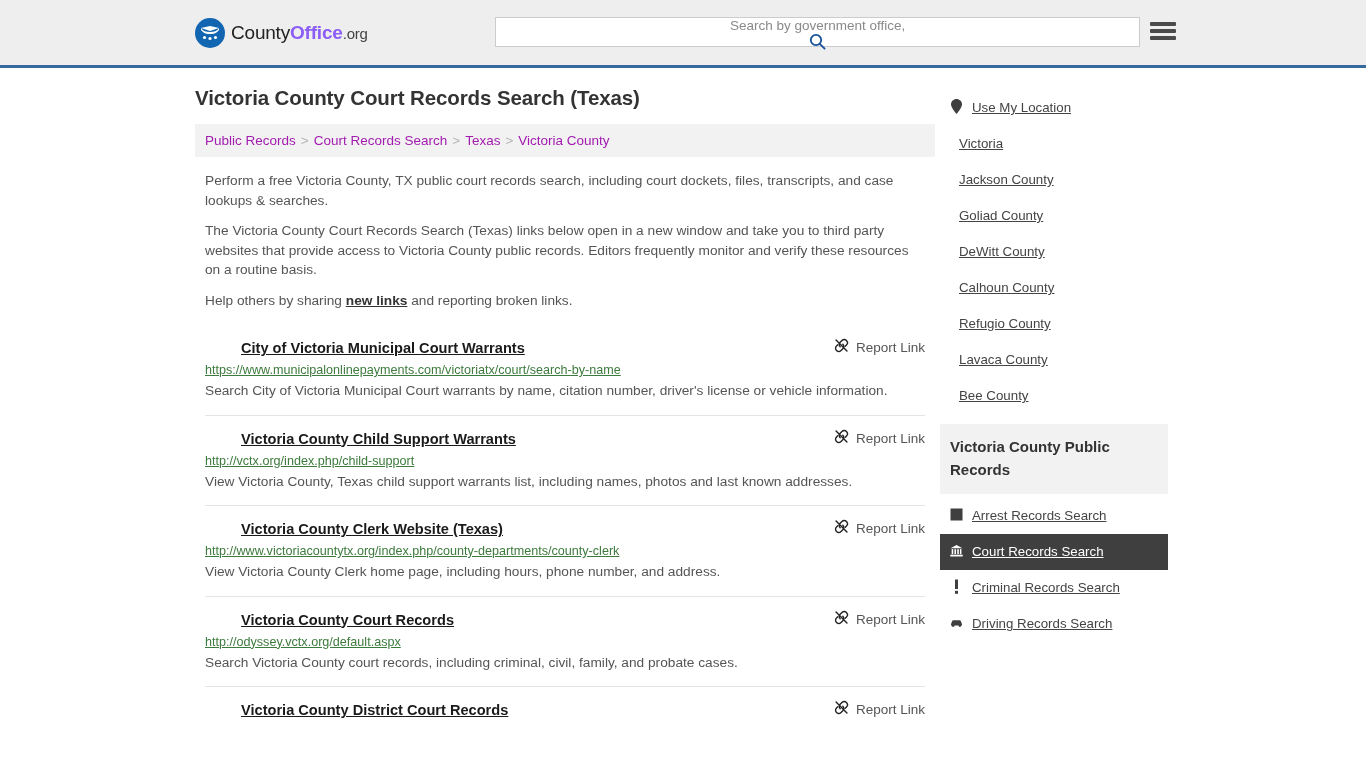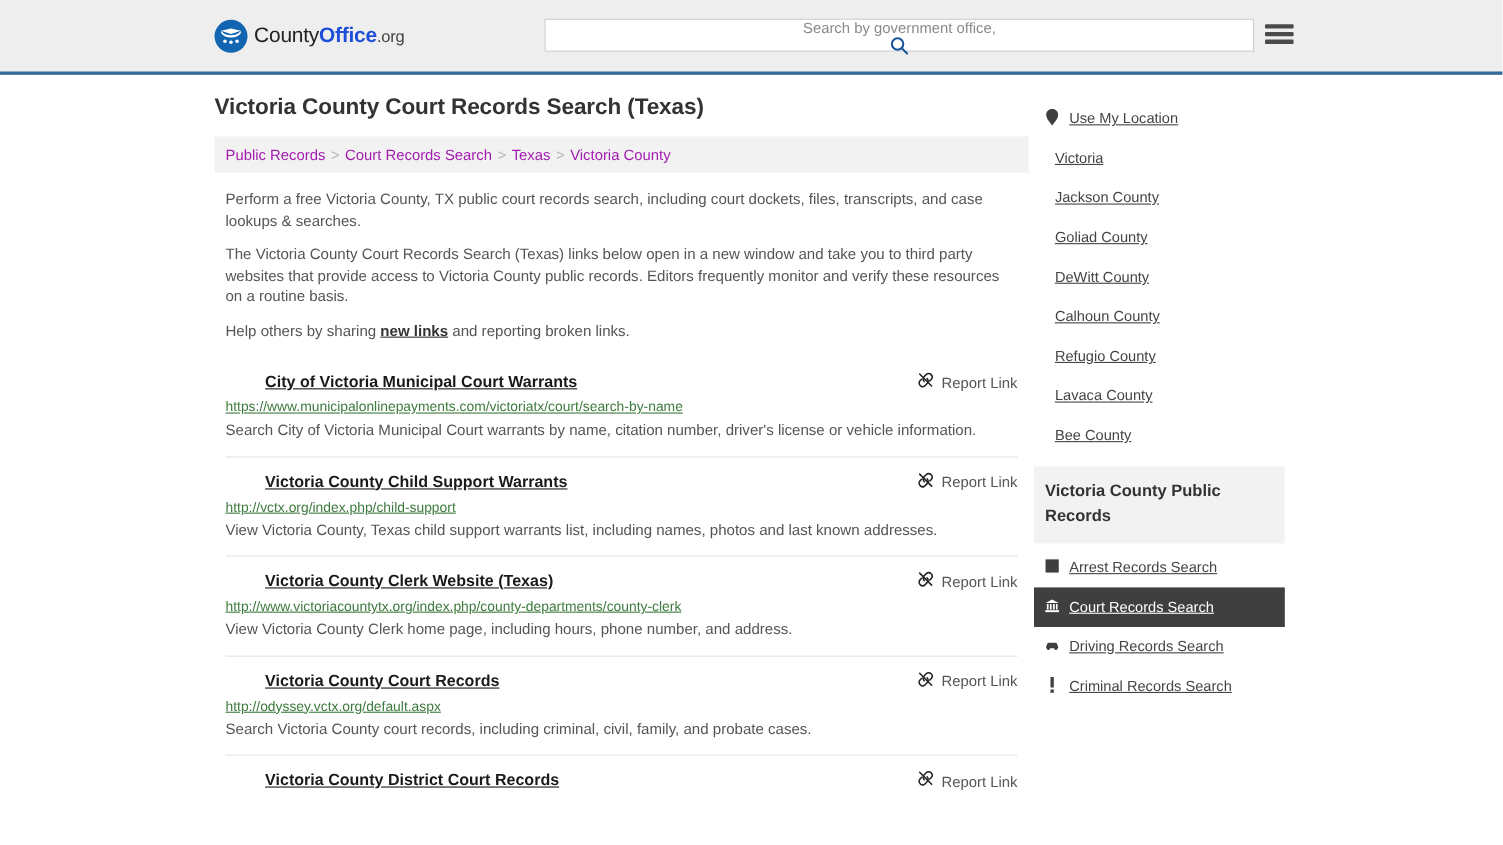--- a/index.html
+++ b/index.html
@@ -33,21 +33,21 @@
     flex: 0 0 auto;
     margin-right: 6px;
   }
   .logo-badge svg { position: absolute; left: 0; top: 0; }
   .logo-text {
     font-size: 19px;
     letter-spacing: -0.2px;
     color: #222222;
     white-space: nowrap;
   }
-  .logo-text .b { color: #1d4ed8; font-weight: bold; }
+  .logo-text .b { color: #8b5cf6; font-weight: bold; }
   .logo-text .sm { font-size: 15px; color: #444; }
 
   .search-wrap {
     position: absolute;
     left: 495px; top: 17px;
     width: 645px; height: 30px;
     background: #ffffff;
     border: 1px solid #cccccc;
     display: flex; align-items: center; flex-direction: column;
   }
@@ -395,33 +395,33 @@
                 <rect x="4.8" y="5" width="1.7" height="5.4" fill="#ffffff"></rect>
                 <rect x="7.8" y="5" width="1.7" height="5.4" fill="#ffffff"></rect>
                 <rect x="10.7" y="5" width="1.6" height="5.4" fill="#ffffff"></rect>
                 <rect x="0.3" y="11" width="13.4" height="1.9" fill="#ffffff"></rect>
               </svg>
             </span>
             <span class="s-label">Court Records Search</span>
           </div>
           <div class="side-item">
             <span class="side-ico">
+              <svg width="7" height="15" viewBox="0 0 7 15">
+                <rect x="2" y="0.5" width="3" height="9.5" fill="#3f3f3f"></rect>
+                <rect x="2" y="11.8" width="3" height="3" fill="#3f3f3f"></rect>
+              </svg>
+            </span>
+            <span class="s-label">Criminal Records Search</span>
+          </div>
+          <div class="side-item">
+            <span class="side-ico">
               <svg width="15" height="10" viewBox="0 0 15 10">
                 <path d="M1.2 6.2 L2.4 3 C2.6 2.3 3.2 1.9 3.9 1.9 L11.1 1.9 C11.8 1.9 12.4 2.3 12.6 3 L13.8 6.2 L13.8 7.8 L1.2 7.8 Z" fill="#3f3f3f"></path>
                 <circle cx="3.6" cy="8" r="1.6" fill="#3f3f3f"></circle>
                 <circle cx="11.4" cy="8" r="1.6" fill="#3f3f3f"></circle>
               </svg>
             </span>
             <span class="s-label">Driving Records Search</span>
           </div>
-          <div class="side-item">
-            <span class="side-ico">
-              <svg width="7" height="15" viewBox="0 0 7 15">
-                <rect x="2" y="0.5" width="3" height="9.5" fill="#3f3f3f"></rect>
-                <rect x="2" y="11.8" width="3" height="3" fill="#3f3f3f"></rect>
-              </svg>
-            </span>
-            <span class="s-label">Criminal Records Search</span>
-          </div>
         </div>
     </div>
   </div>
 </div>
 
 </body></html>

